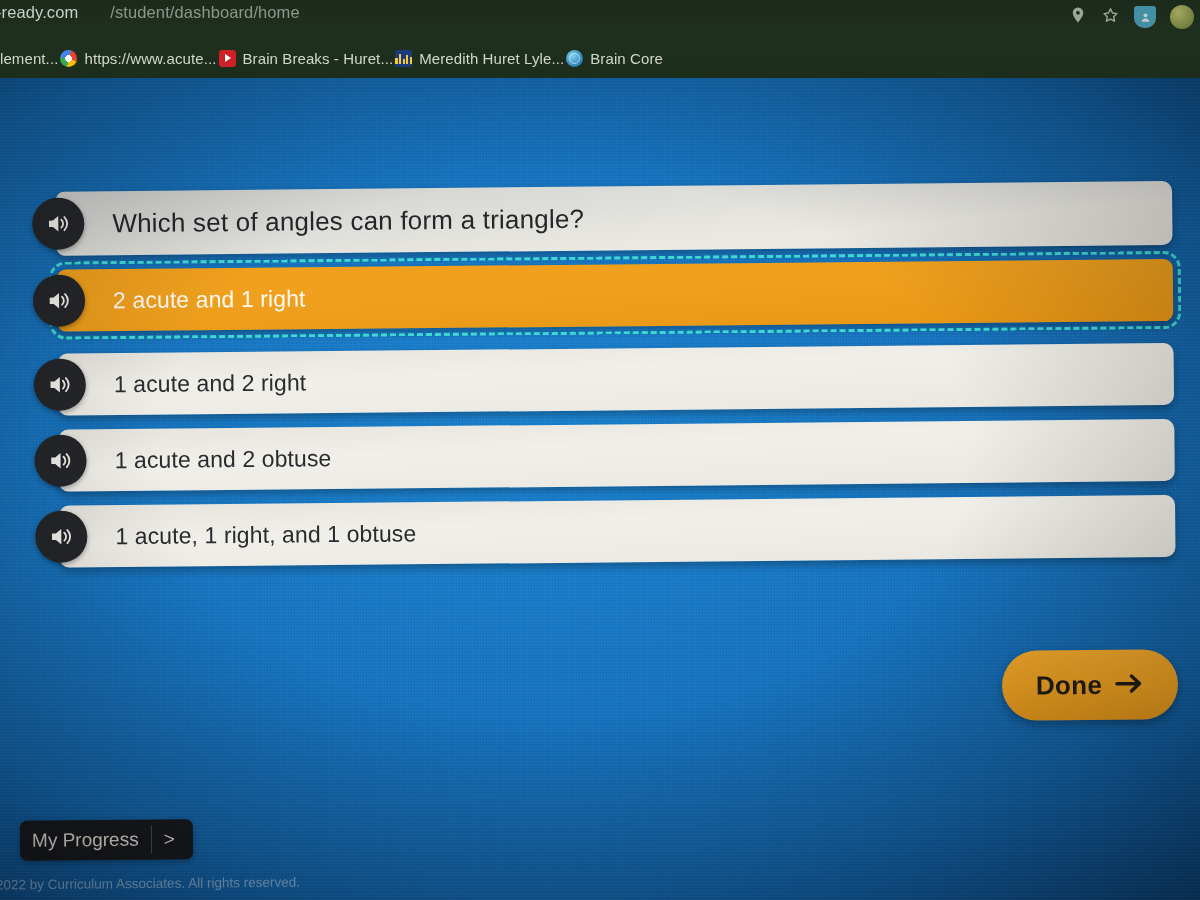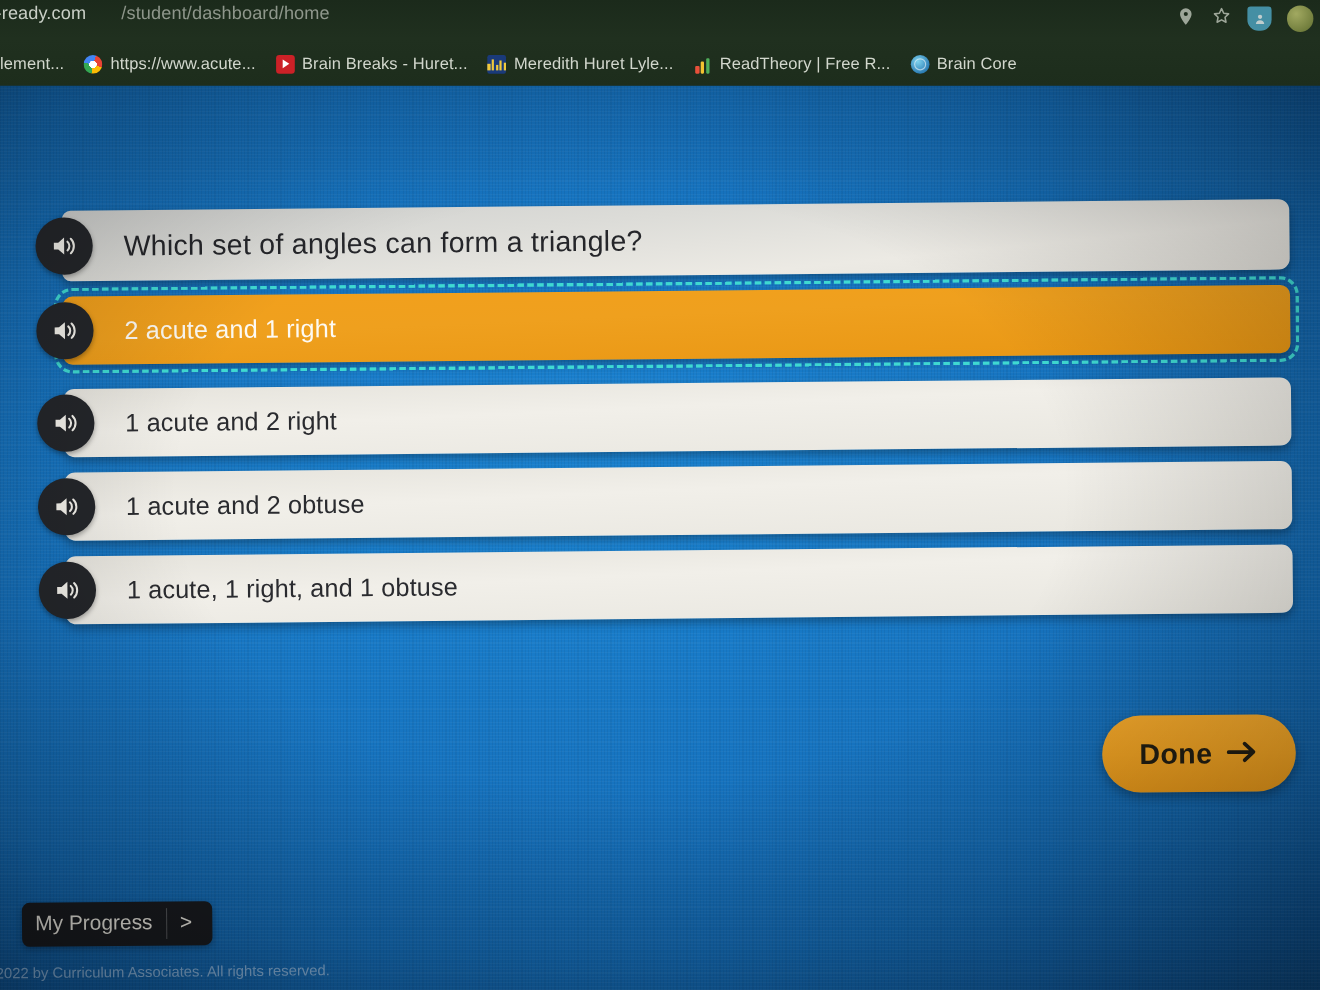--- a/index.html
+++ b/index.html
@@ -79,21 +79,21 @@
     width: 1200px; height: 40px;
     display: flex;
     align-items: center;
     gap: 0px;
     white-space: nowrap;
   }
   .bm {
     display: flex;
     align-items: center;
     gap: 7px;
-    padding: 3px 9px;
+    padding: 3px 1px;
     border-radius: 4px;
     flex: 0 0 auto;
   }
   .bm-label {
     font-size: 15px;
     color: #d2d7cd;
     letter-spacing: .1px;
   }
   .favicon {
     width: 17px; height: 17px;
@@ -401,28 +401,20 @@
         <span class="favicon fav-chart1">
           <i style="height:6px"></i>
             <i style="height:10px"></i>
             <i style="height:5px"></i>
             <i style="height:9px"></i>
             <i style="height:7px"></i>
         </span>
         <span class="bm-label">Meredith Huret Lyle...</span>
       </div>
 
-      <div class="bm">
-        <span class="favicon fav-chart2">
-          <i style="height:7px;background:#e8503a"></i>
-            <i style="height:11px;background:#f2c230"></i>
-            <i style="height:14px;background:#4fae5a"></i>
-        </span>
-        <span class="bm-label">ReadTheory | Free R...</span>
-      </div>
 
 
       <div class="bm">
         <span class="favicon fav-lexia"></span>
         <span class="bm-label">Brain Core</span>
       </div>
 
     </div>
   </div>
 

